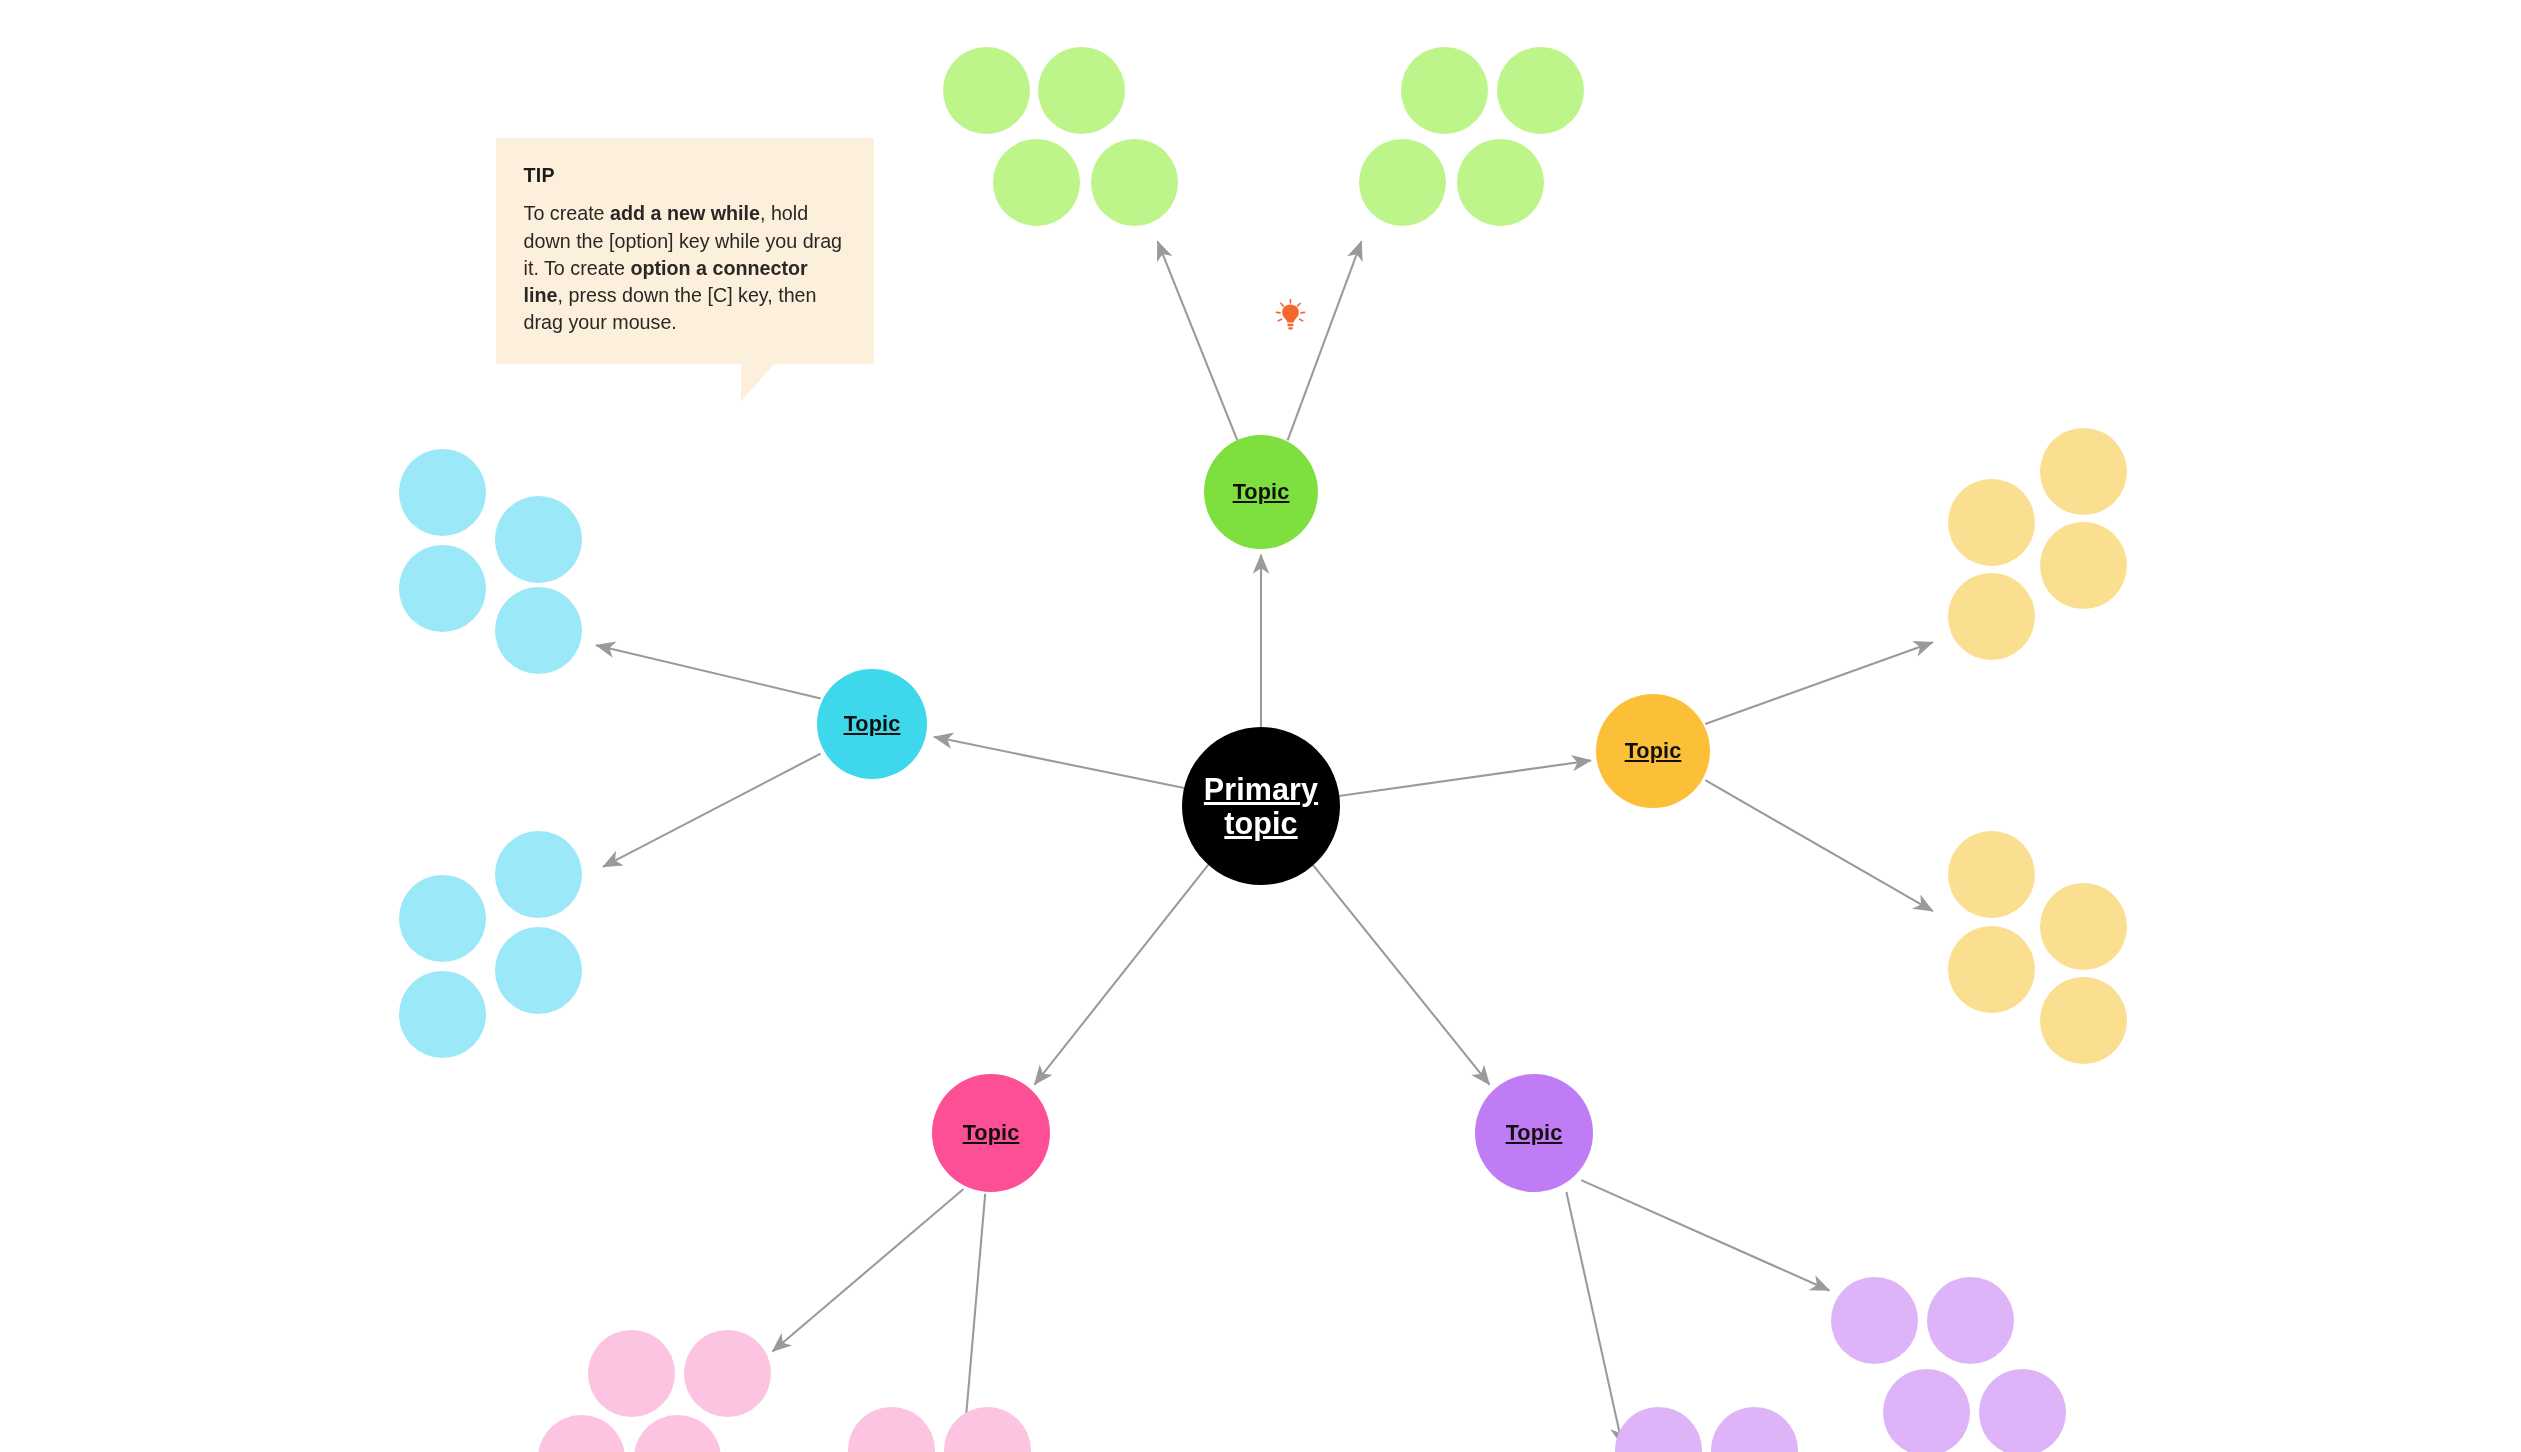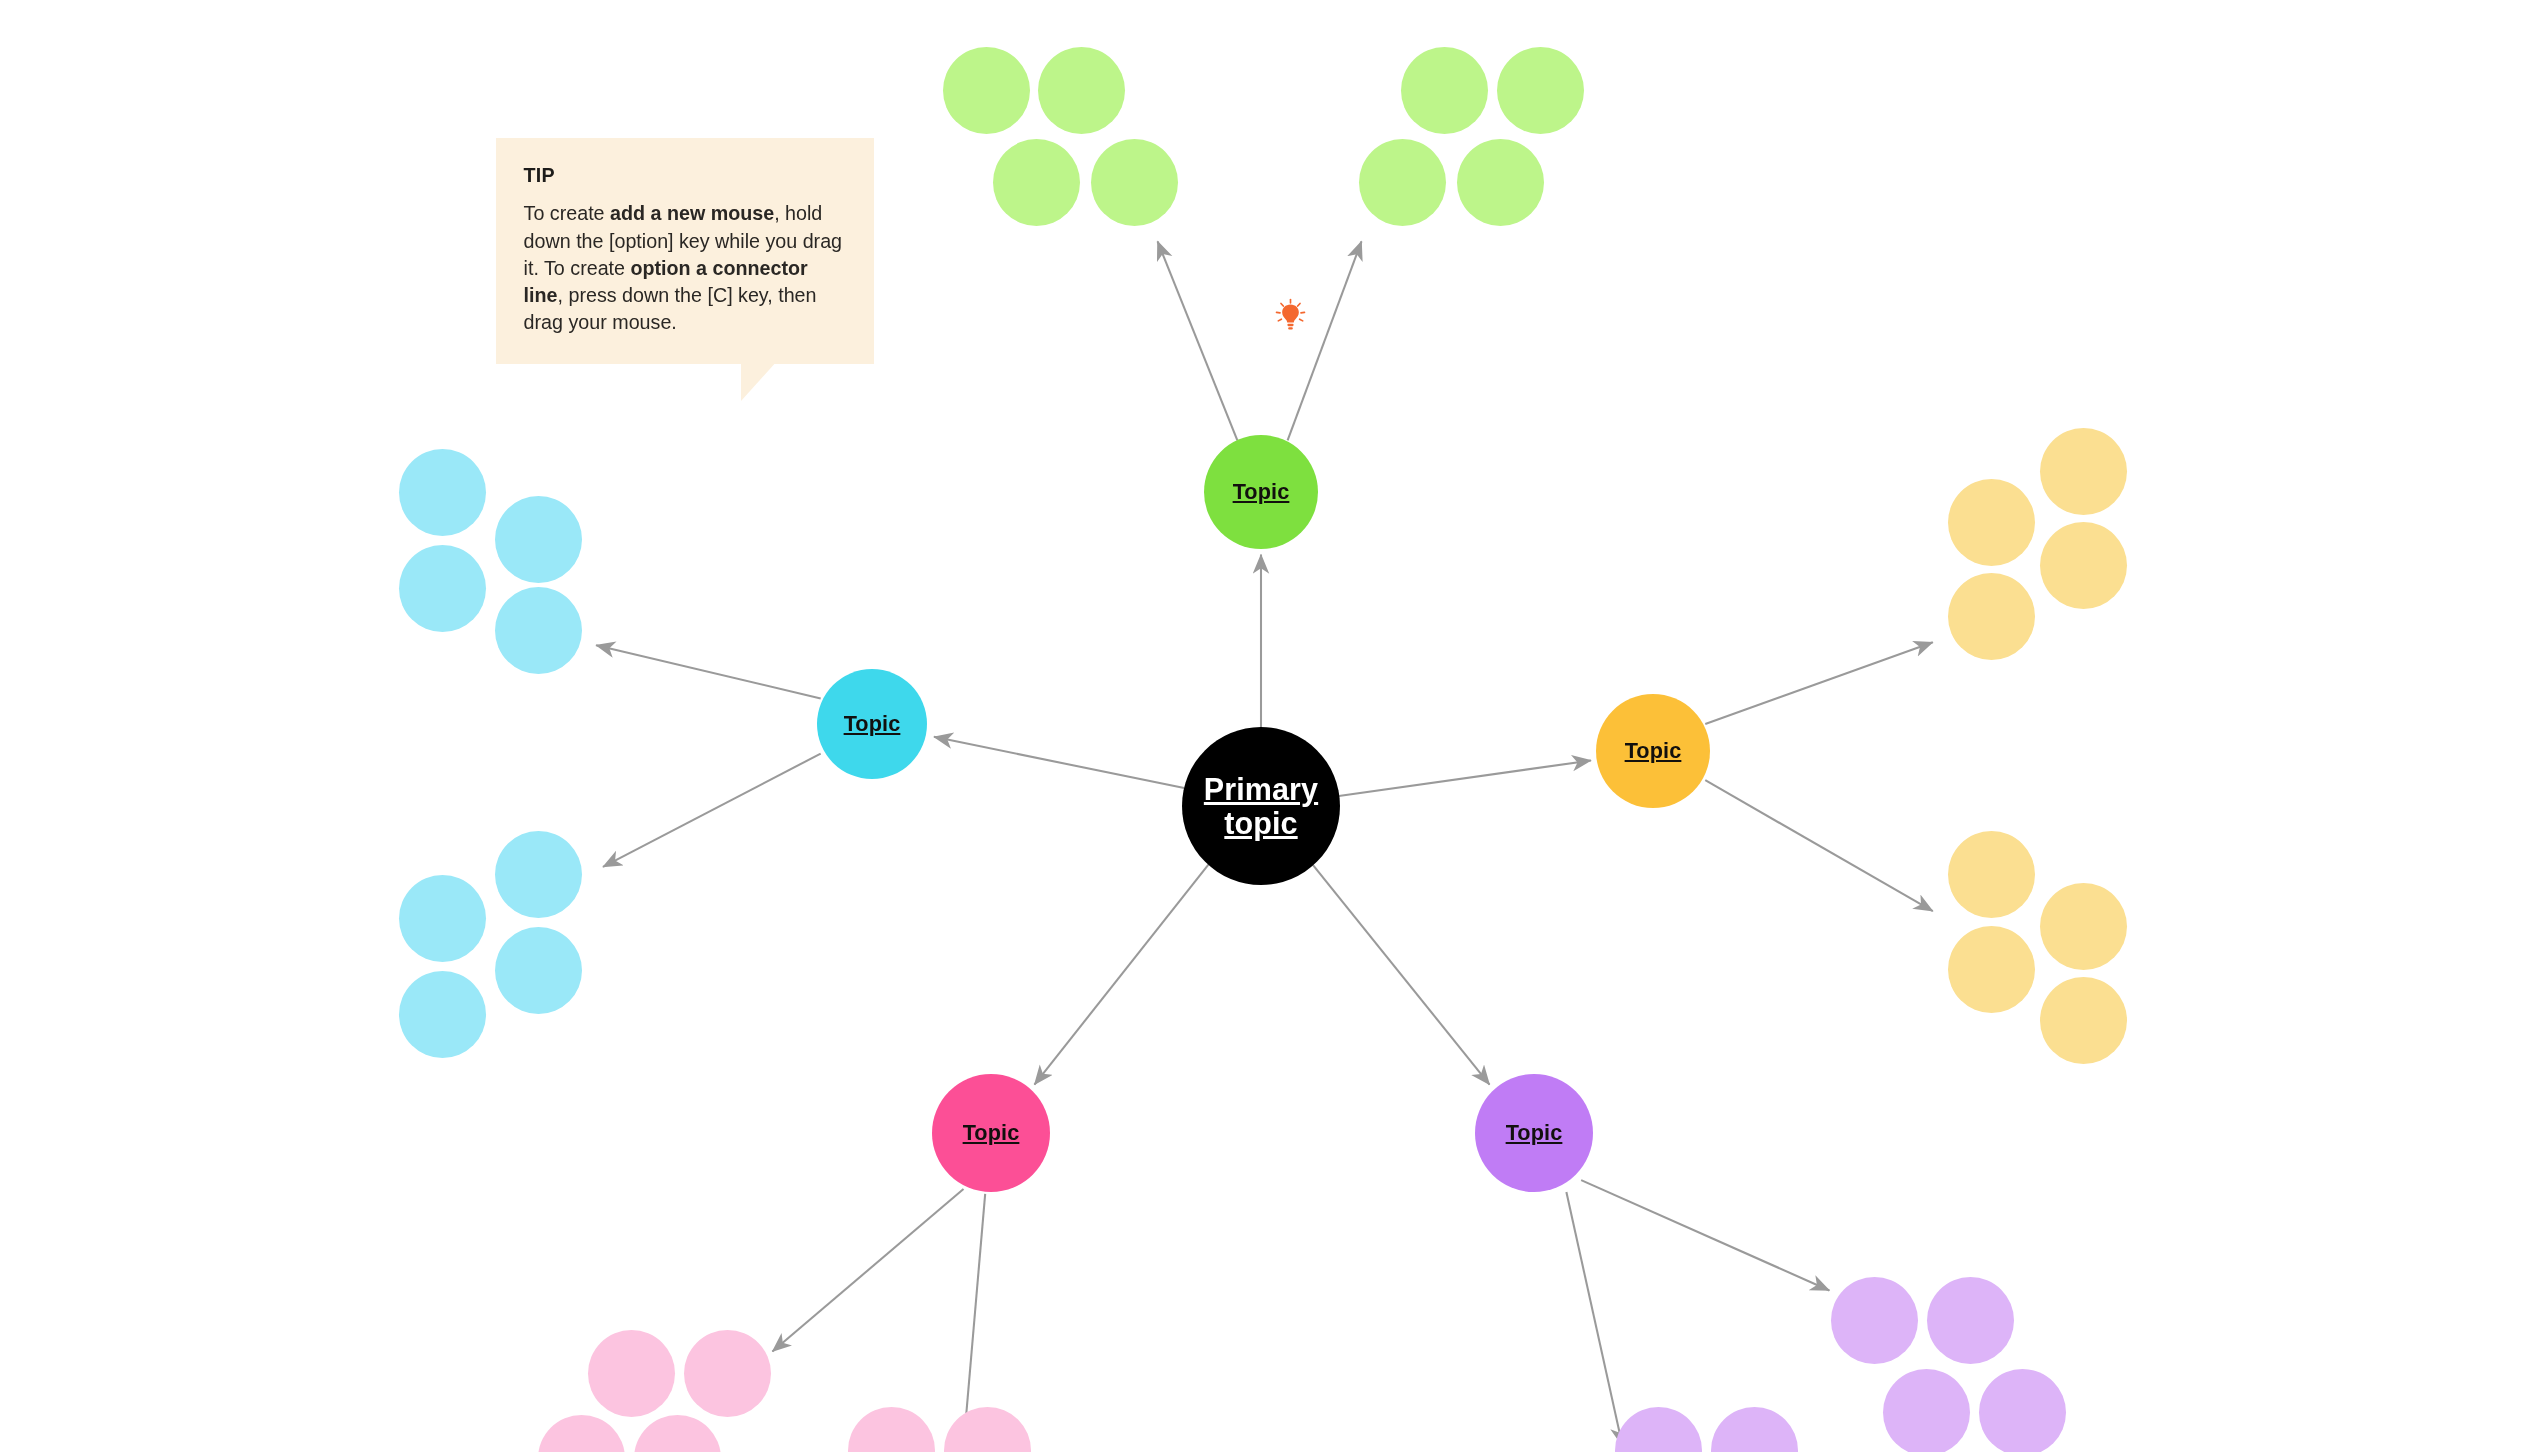--- a/index.html
+++ b/index.html
@@ -204,21 +204,21 @@
         <div>
           <div>Primary</div>
           <div>topic</div>
         </div>
       </div>
     </div>
 
   <div id="tip-tail"></div>
   <div id="tip-callout">
     <div class="tip-title">TIP</div>
-    <p class="tip-body" id="tip-body"><span>To create </span><b>add a new mouse</b><span>, hold down the [option] key while you drag it. To create </span><b>option a connector line</b><span>, press down the [C] key, then drag your mouse.</span></p>
+    <p class="tip-body" id="tip-body"><span>To create </span><b>add a new while</b><span>, hold down the [option] key while you drag it. To create </span><b>option a connector line</b><span>, press down the [C] key, then drag your mouse.</span></p>
     <svg id="tip-bulb" viewBox="0 0 34 34" xmlns="http://www.w3.org/2000/svg">
       <g stroke="#f4682f" stroke-width="1.7" stroke-linecap="round" fill="none">
         <line x1="17" y1="1.5" x2="17" y2="5.2"></line>
         <line x1="7.2" y1="5.6" x2="9.6" y2="8.3"></line>
         <line x1="26.8" y1="5.6" x2="24.4" y2="8.3"></line>
         <line x1="2.6" y1="14.8" x2="6.2" y2="15.3"></line>
         <line x1="31.4" y1="14.8" x2="27.8" y2="15.3"></line>
         <line x1="4.4" y1="23.6" x2="7.6" y2="21.8"></line>
         <line x1="29.6" y1="23.6" x2="26.4" y2="21.8"></line>
       </g>

